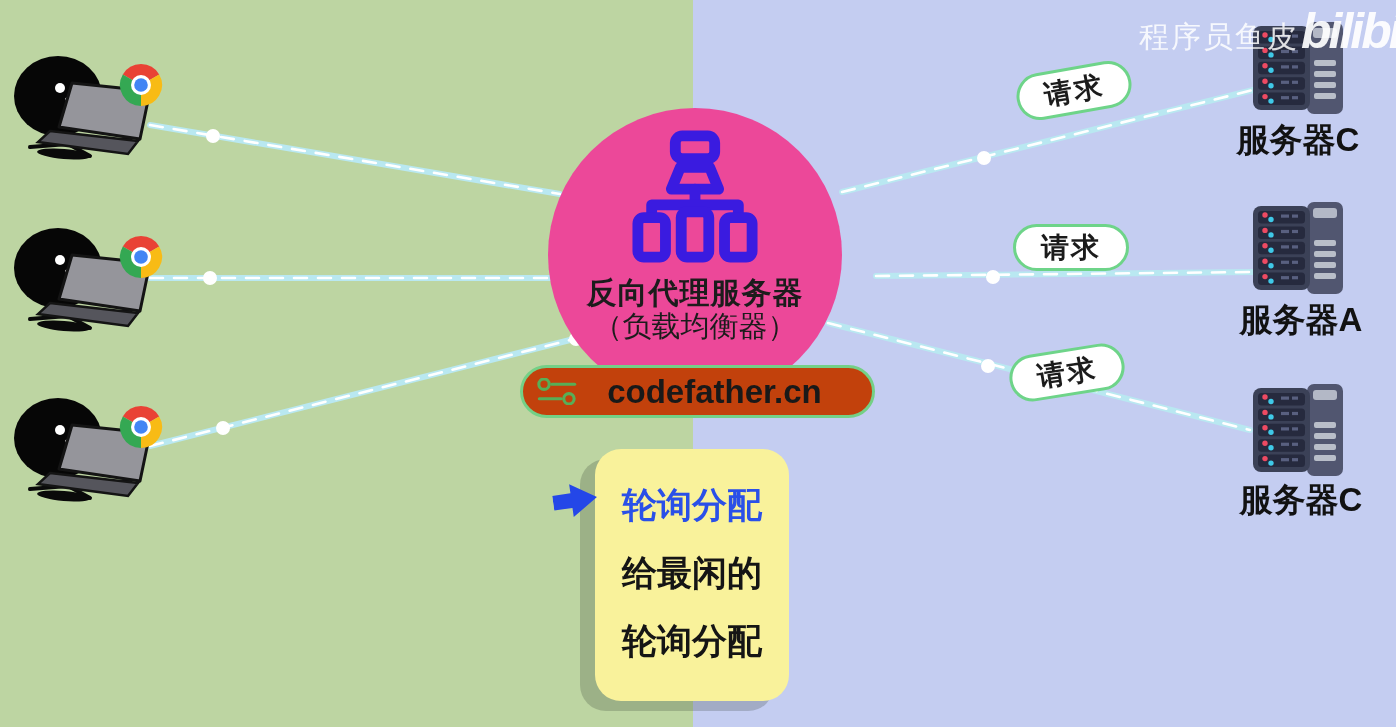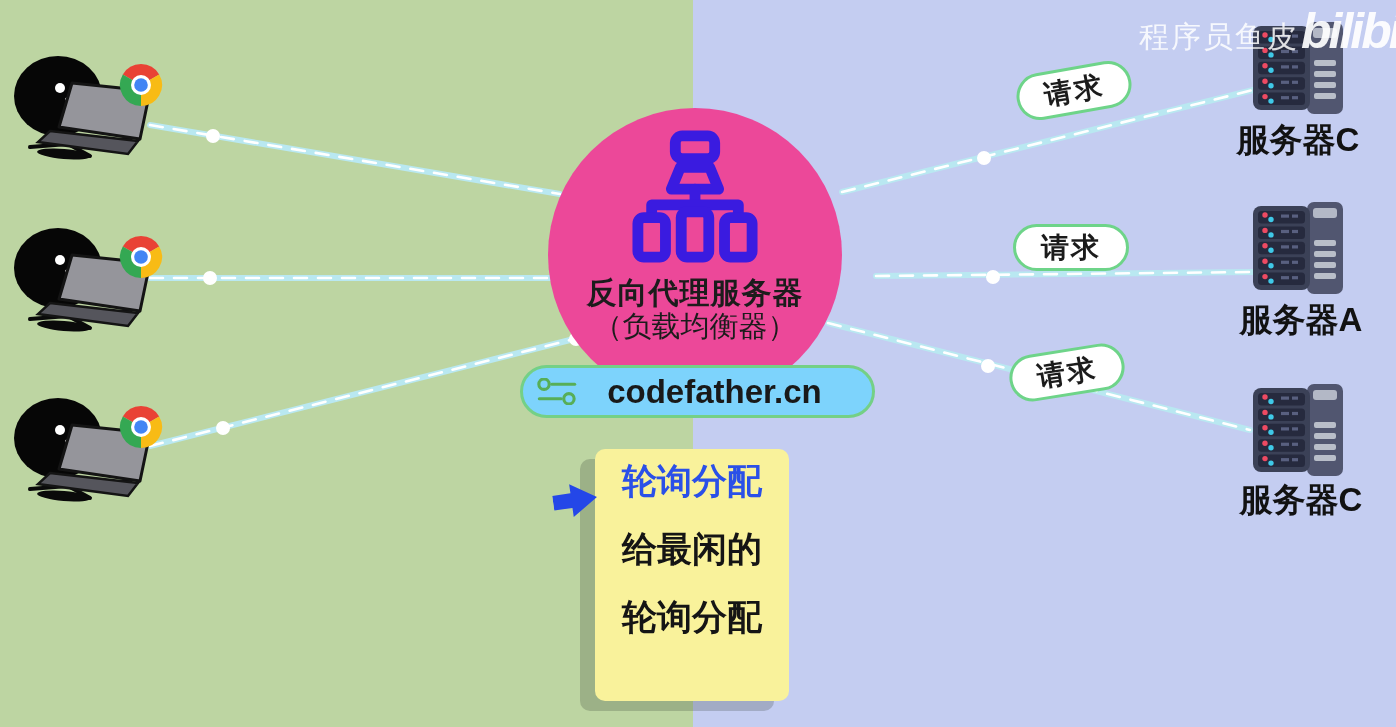--- a/index.html
+++ b/index.html
@@ -19,28 +19,28 @@
   .user { position:absolute; left:12px; width:155px; height:112px; }
   #user-1 { top:55px; } #user-2 { top:227px; } #user-3 { top:397px; }
 
   #proxy-circle { position:absolute; left:548px; top:108px; width:294px; height:294px;
     background:#ec4899; border-radius:50%; text-align:center; }
   #proxy-icon { position:absolute; left:83px; top:22px; }
   #proxy-title { position:absolute; left:0; width:294px; top:165px; font-size:30px; font-weight:700; color:#1c1c1c; letter-spacing:1px;}
   #proxy-subtitle { position:absolute; left:0; width:294px; top:199px; font-size:29px; font-weight:400; color:#1c1c1c; }
 
   #domain-pill { position:absolute; left:520px; top:365px; width:355px; height:53px;
-    background:#7dd3fc; border:3px solid #74d086; border-radius:27px;
+    background:#c2410c; border:3px solid #74d086; border-radius:27px;
     display:flex; align-items:center; }
   #domain-pill .pill-icon { margin-left:14px; }
   #domain-text { flex:1; text-align:center; font-size:33px; font-weight:700; color:#191919; padding-right:20px; }
 
   #strategy-box { position:absolute; left:595px; top:449px; width:194px; height:252px;
-    background:#f9f29b; border-radius:10px; box-shadow:-15px 10px 0 rgba(40,50,40,0.22);
-    display:flex; flex-direction:column; align-items:center; padding-top:12px; gap:28px; }
+    background:#f9f29b; border-radius:26px; box-shadow:-15px 10px 0 rgba(40,50,40,0.22);
+    display:flex; flex-direction:column; align-items:center; padding-top:36px; gap:28px; }
   .strategy-line { font-size:35px; font-weight:700; color:#151515; line-height:40px; white-space:nowrap; }
   .strategy-line.highlight { color:#2a50e8; }
   #strategy-arrow { position:absolute; left:553px; top:481px; transform:rotate(-8deg); }
 
   .request-bubble { position:absolute; width:116px; height:47px; background:#ffffff;
     border:3px solid #6ed489; border-radius:24px; display:flex; align-items:center; justify-content:center; }
   .request-bubble span { font-size:28px; font-weight:600; color:#1b1b1b; letter-spacing:2px; }
   #bubble-1 { left:1016px; top:67px;  transform:rotate(-10deg); }
   #bubble-2 { left:1013px; top:224px; }
   #bubble-3 { left:1009px; top:349px; transform:rotate(-9deg); }

